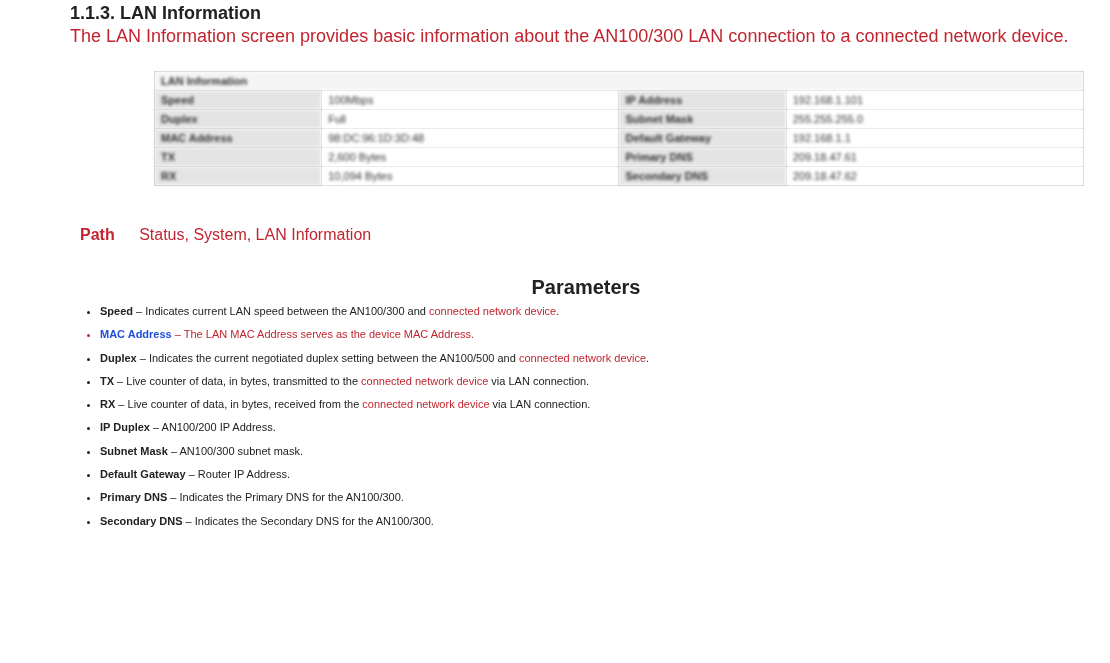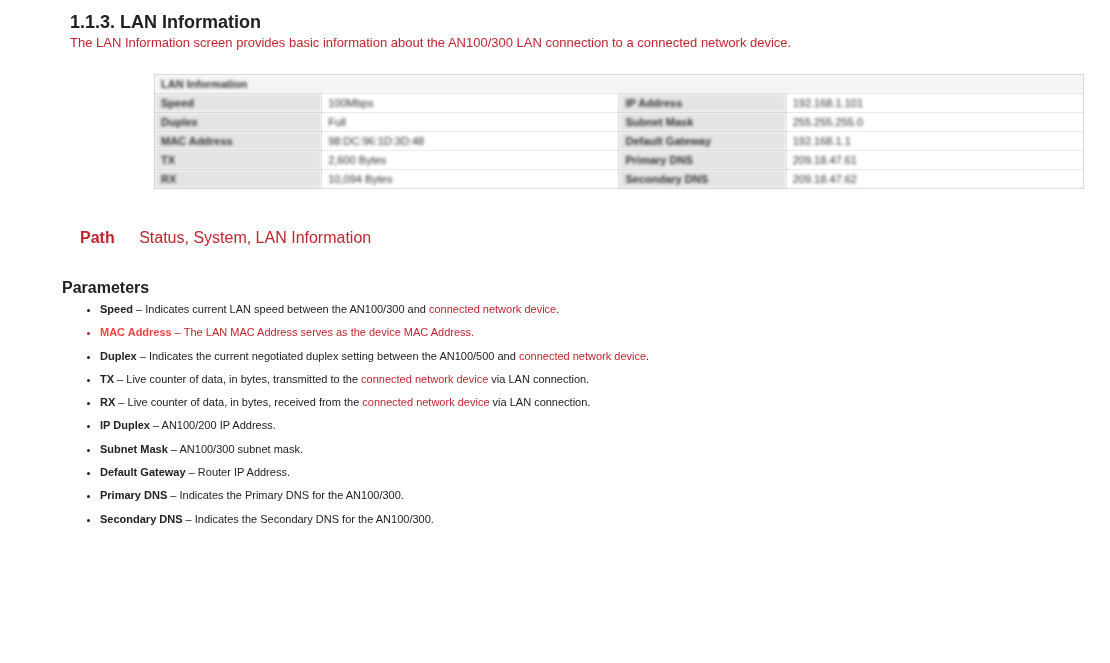--- a/index.html
+++ b/index.html
@@ -5,30 +5,30 @@
   body {
     margin: 0;
     padding: 0;
     font-family: Arial, Helvetica, sans-serif;
     background: #fff;
     color: #222;
     width: 1110px;
     overflow: hidden;
   }
   .content {
-    padding-top: 12px;
+    padding-top: 3px;
   }
   .heading {
     font-size: 18px;
     font-weight: bold;
     margin: 0 0 2px 70px;
     color: #222;
   }
   .summary {
-    font-size: 13px;
+    font-size: 18px;
     color: #c2252f;
     margin: 0 0 24px 70px;
   }
   .figure-caption {
     font-size: 15px;
     color: #222;
     margin: 0 0 12px 0;
   }
   .screenshot-area {
     margin: 8px 0 40px 24px;
@@ -69,37 +69,38 @@
   .path-label {
     font-weight: bold;
     color: #c2252f;
     margin-right: 20px;
   }
   .path-value {
     color: #c2252f;
   }
   .params-heading {
     font-weight: bold;
-    font-size: 16px;
+    font-size: 20px;
     margin: 32px 0 4px 62px;
+    text-align: center;
   }
   ul.params {
     margin: 0 0 0 80px;
     padding-left: 20px;
   }
   ul.params li {
     font-size: 11px;
     margin: 5px 0 9px 0;
     line-height: 1.3;
   }
   .param-name {
     font-weight: bold;
   }
   .red-text { color: #c2252f; }
-  .red-bold { color: #ef4444; font-weight: bold; }
+  .red-bold { color: #1d4ed8; font-weight: bold; }
   .left-sidebar-blur {
     width: 110px;
     height: 110px;
     background: #fff;
     float: left;
   }
   .table-wrap {
     margin-left: 130px;
   }
 </style>

